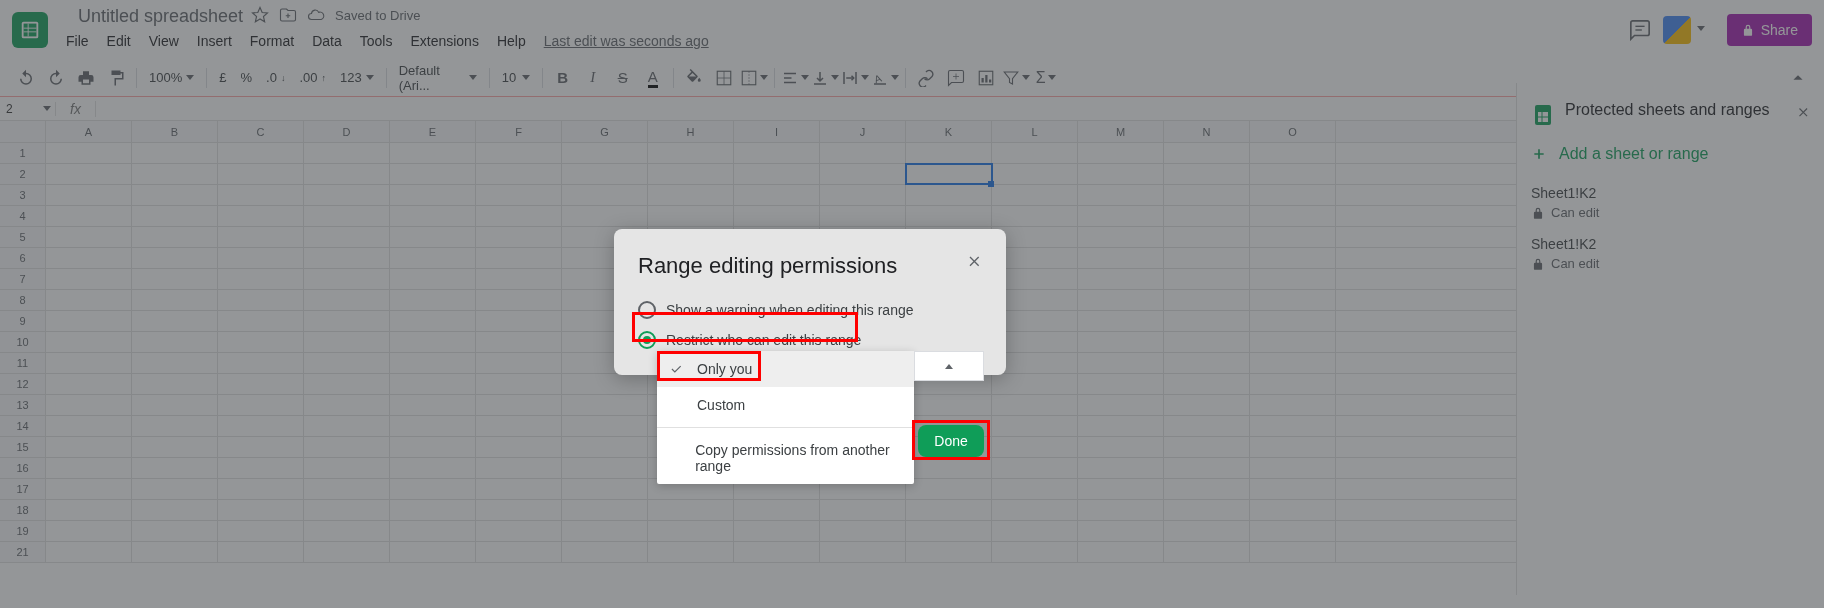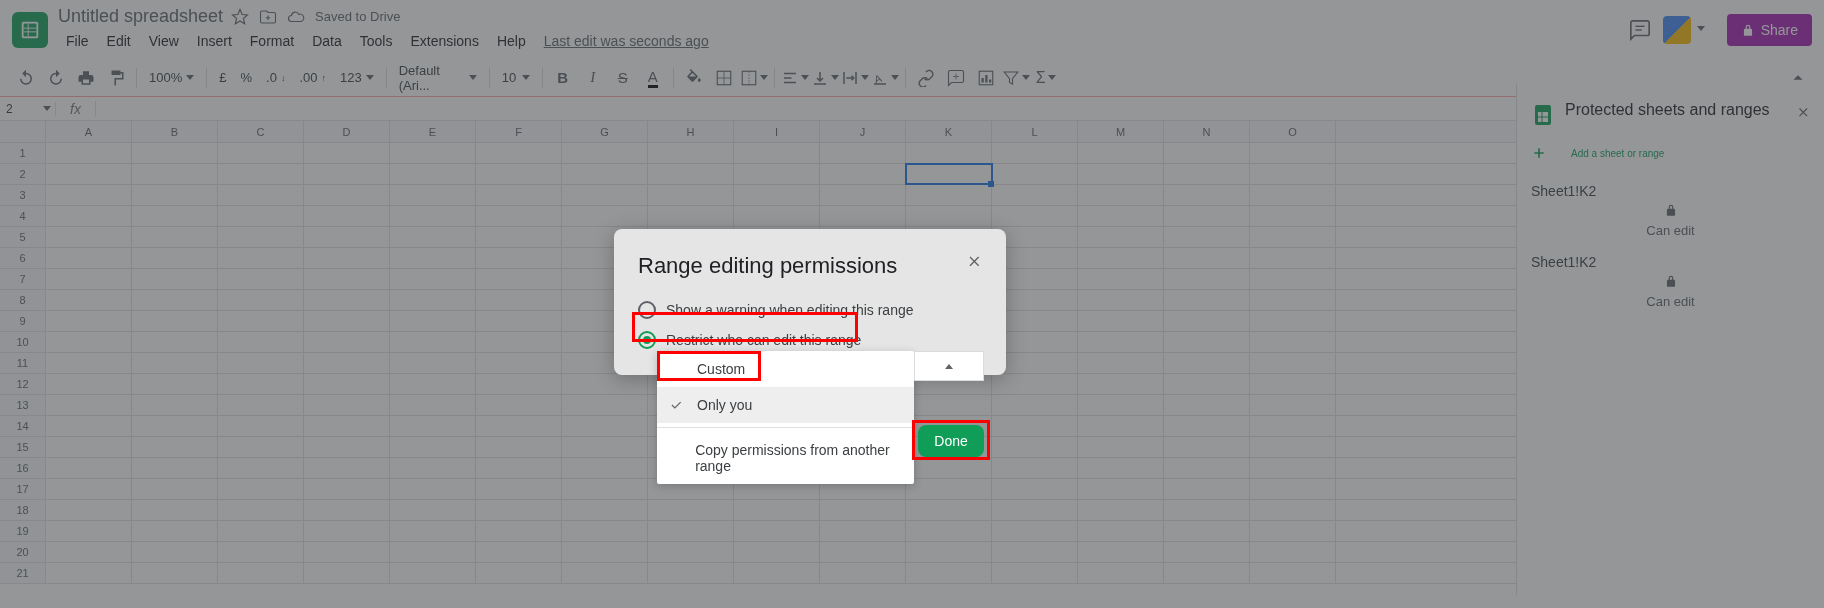--- a/index.html
+++ b/index.html
@@ -3,21 +3,21 @@
 <meta charset="utf-8">
 <style>
   * { box-sizing: border-box; margin: 0; padding: 0; font-family: Arial, sans-serif; }
   body { width: 1824px; height: 608px; overflow: hidden; background: #fff; position: relative; }
 
   
   .header { display: flex; align-items: center; padding: 6px 12px; gap: 10px; }
   .logo { width: 36px; height: 36px; background: #0f9d58; border-radius: 6px; display: flex; align-items: center; justify-content: center; }
   .logo-inner { width: 22px; height: 22px; fill: #fff; }
   .title-area { display: flex; flex-direction: column; flex: 1; }
-  .title-row { display: flex; align-items: center; gap: 8px; }
+  .title-row { display: flex; align-items: flex-start; gap: 8px; margin-left: 20px; }
   .doc-title { font-size: 18px; color: #5f6368; }
   .title-icons { display: flex; gap: 10px; align-items: center; }
   .title-icon { width: 18px; height: 18px; fill: #5f6368; }
   .saved-text { font-size: 13px; color: #5f6368; }
   .menu-row { display: flex; gap: 2px; align-items: center; margin-top: 2px; }
   .menu-item { font-size: 14px; color: #202124; padding: 4px 8px; cursor: pointer; }
   .last-edit { font-size: 14px; color: #5f6368; text-decoration: underline; margin-left: 8px; }
   .header-right { display: flex; align-items: center; gap: 12px; margin-left: auto; }
   .comment-icon { width: 22px; height: 22px; fill: #5f6368; }
   .avatar { width: 28px; height: 28px; border-radius: 4px; background: linear-gradient(135deg, #4285f4 50%, #fbbc04 50%); position:relative;}
@@ -54,25 +54,25 @@
   .cell { width:86px; border-right:1px solid #e0e0e0;}
   .selected { outline:2px solid #1a73e8; outline-offset:-1px; position:relative;}
   .selected::after{content:'';position:absolute;right:-3px;bottom:-3px;width:6px;height:6px;background:#1a73e8;}
 
   
   .sidebar { width: 308px; border-left:1px solid #e0e0e0; padding: 10px 0; margin-top:-38px; background:#fff;}
   .sb-header { display:flex; align-items:flex-start; padding: 8px 14px 4px; gap:10px;}
   .sb-sheet-icon { width:24px; height:24px; fill:#0f9d58; margin-top:2px;}
   .sb-title { font-size:16px; color:#202124; flex:1;}
   .sb-close { width:14px; height:14px; fill:#5f6368; cursor:pointer; margin-top:4px;}
-  .sb-add { display:flex; align-items:center; gap:24px; color:#0f9d58; font-size:10px; font-weight:500; padding: 14px; cursor:pointer;}
+  .sb-add { display:flex; align-items:center; gap:12px; color:#0f9d58; font-size:16px; font-weight:500; padding: 14px; cursor:pointer;}
   .sb-plus { width:16px; height:16px; fill:#0f9d58;}
   .sb-item { padding: 8px 14px;}
   .sb-item-title { font-size:14px; color:#3c4043; font-weight:500;}
-  .sb-item-sub { display:flex; align-items:center; gap:6px; color:#5f6368; font-size:13px; margin-top:4px;flex-direction:column;}
+  .sb-item-sub { display:flex; align-items:center; gap:6px; color:#5f6368; font-size:13px; margin-top:4px;}
   .sb-lock { width:14px; height:14px; fill:#5f6368;}
 
   
   .dialog { position:absolute; left:614px; top:229px; width:392px; background:#e5e5e5; border-radius:8px; box-shadow:0 4px 20px rgba(0,0,0,0.25); padding: 24px 0 20px; z-index:50;}
   .dialog-title { font-size:22px; color:#202124; padding: 0 24px 16px;}
   .dialog-close { position:absolute; top:24px; right:24px; width:16px; height:16px; fill:#5f6368; cursor:pointer;}
   .radio-row { display:flex; align-items:center; gap:10px; padding: 6px 24px; font-size:14px; color:#3c4043;}
   .radio { width:18px; height:18px; border-radius:50%; border:2px solid #5f6368; position:relative;}
   .radio.checked { border-color:#0f9d58;}
   .radio.checked::after{content:'';position:absolute;left:3px;top:3px;width:8px;height:8px;border-radius:50%;background:#0f9d58;}
@@ -675,38 +675,20 @@
           <div class="cell"></div>
           <div class="cell"></div>
           <div class="cell"></div>
           <div class="cell"></div>
           <div class="cell"></div>
           <div class="cell"></div>
           <div class="cell"></div>
           <div class="cell"></div>
         </div>
         <div class="row">
-          <div class="row-h">20</div>
-          <div class="cell"></div>
-          <div class="cell"></div>
-          <div class="cell"></div>
-          <div class="cell"></div>
-          <div class="cell"></div>
-          <div class="cell"></div>
-          <div class="cell"></div>
-          <div class="cell"></div>
-          <div class="cell"></div>
-          <div class="cell"></div>
-          <div class="cell"></div>
-          <div class="cell"></div>
-          <div class="cell"></div>
-          <div class="cell"></div>
-          <div class="cell"></div>
-        </div>
-        <div class="row">
           <div class="row-h">21</div>
           <div class="cell"></div>
           <div class="cell"></div>
           <div class="cell"></div>
           <div class="cell"></div>
           <div class="cell"></div>
           <div class="cell"></div>
           <div class="cell"></div>
           <div class="cell"></div>
           <div class="cell"></div>
@@ -776,30 +758,30 @@
     <div class="radio checked"></div>
     <span>Restrict who can edit this range</span>
   </div>
 </div>
 
 <div class="dd-wrapper">
   <div class="dd-toggle">
       <span class="dd-arrowup"></span>
     </div>
   <div class="dd-list">
-    <div class="dd-item">
-      <svg class="dd-check" viewBox="0 0 24 24"></svg>
-      <span>Custom</span>
-    </div>
     <div class="dd-item selected-item">
       <svg class="dd-check" viewBox="0 0 24 24">
           <path d="M5 12l5 5L20 7" fill="none" stroke="#5f6368" stroke-width="2"></path>
         </svg>
       <span>Only you</span>
     </div>
+    <div class="dd-item">
+      <svg class="dd-check" viewBox="0 0 24 24"></svg>
+      <span>Custom</span>
+    </div>
     <div class="dd-divider"></div>
     <div class="dd-item">
       <svg class="dd-check" viewBox="0 0 24 24"></svg>
       <span>Copy permissions from another range</span>
     </div>
   </div>
 </div>
 
 <div class="done-btn">
     <span>Done</span>

